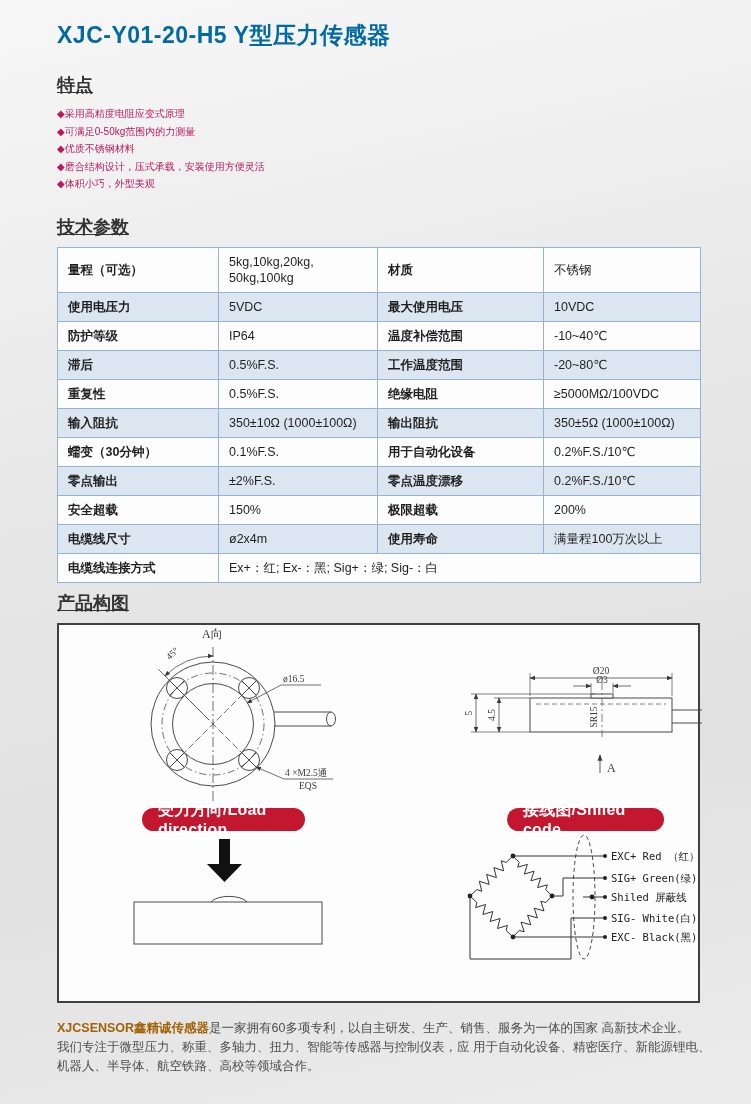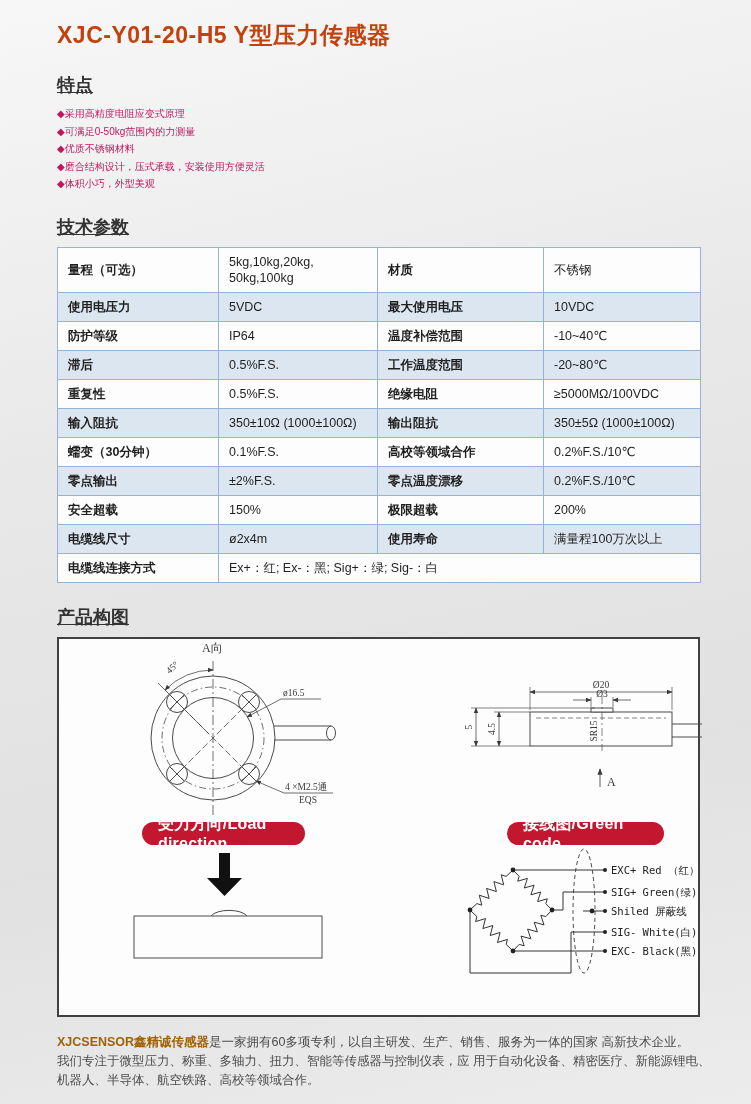--- a/index.html
+++ b/index.html
@@ -5,28 +5,28 @@
   * { margin:0; padding:0; box-sizing:border-box; }
   html,body { width:751px; }
   body {
     width:751px; height:1104px;
     font-family:"Liberation Sans","DejaVu Sans",sans-serif;
     background:linear-gradient(168deg,#f7f7f7 0%,#e8e8e8 38%,#e1e1e1 70%,#ececec 100%);
     color:#3b3b3b; overflow:hidden;
   }
   .content { padding:20px 51px 0 57px; width:751px; }
 
-  .page-title { font-size:23px; font-weight:bold; color:#c2410c; letter-spacing:0.5px; margin-bottom:22px; }
+  .page-title { font-size:23px; font-weight:bold; color:#0369a1; letter-spacing:0.5px; margin-bottom:22px; }
 
   .sec-heading { font-size:18px; font-weight:bold; color:#333; margin-bottom:8px;text-decoration:underline; }
 
   .feature-list { list-style:none; margin-bottom:22px; }
   .feature-list li { font-size:10px; color:#be185d; line-height:17.5px; }
 
-  table.specs { border-collapse:collapse; width:643px; table-layout:fixed; margin-bottom:22px; }
+  table.specs { border-collapse:collapse; width:643px; table-layout:fixed; margin-bottom:8px; }
   table.specs td {
     border:1px solid #95b3d7; font-size:12.5px; color:#1f1f1f;
     padding:6px 10px; vertical-align:middle; background:#fdfdfd;
     white-space:pre-line; line-height:16px;
   }
   table.specs td.lbl { font-weight:bold; }
   table.specs tr:nth-child(even) td { background:#dce6f1; }
 
   .product-box {
     position:relative; width:643px; height:380px;
@@ -108,21 +108,21 @@
         </tr>
         <tr>
           <td class="lbl">输入阻抗</td>
           <td class="val">350±10Ω (1000±100Ω)</td>
           <td class="lbl">输出阻抗</td>
           <td class="val">350±5Ω (1000±100Ω)</td>
         </tr>
         <tr>
           <td class="lbl">蠕变（30分钟）</td>
           <td class="val">0.1%F.S.</td>
-          <td class="lbl">高校等领域合作</td>
+          <td class="lbl">用于自动化设备</td>
           <td class="val">0.2%F.S./10℃</td>
         </tr>
         <tr>
           <td class="lbl">零点输出</td>
           <td class="val">±2%F.S.</td>
           <td class="lbl">零点温度漂移</td>
           <td class="val">0.2%F.S./10℃</td>
         </tr>
         <tr>
           <td class="lbl">安全超载</td>
@@ -228,21 +228,21 @@
 
         <line x1="613" y1="85" x2="643" y2="85"></line>
         <line x1="613" y1="98" x2="643" y2="98"></line>
 
         <line x1="541" y1="148" x2="541" y2="130" stroke-width="0.9" marker-end="url(#arr)"></line>
         <text class="viewlab" x="548" y="147" stroke="none">A</text>
       </g>
     </svg>
 
     <div class="banner banner-load" style="background: rgb(194, 23, 46);">受力方向/Load direction</div>
-    <div class="banner banner-wiring" style="background: rgb(194, 23, 46);">接线图/Green code</div>
+    <div class="banner banner-wiring" style="background: rgb(194, 23, 46);">接线图/Shiled code</div>
 
     <svg class="drawing" style="top:208px" width="643" height="172" viewBox="0 0 643 172">
 
       <g>
         <path d="M160,6 h11 v25 h12 l-17.5,18 L148,31 h12 z" fill="#111"></path>
         <path d="M152,69 C158,61.5 182,61.5 188,69" fill="#fdfdfd" stroke="#4a4a4a" stroke-width="1"></path>
         <rect x="75" y="69" width="188" height="42" fill="#fdfdfd" stroke="#4a4a4a" stroke-width="1"></rect>
       </g>
 
       <g stroke="#333" stroke-width="1" fill="none">

